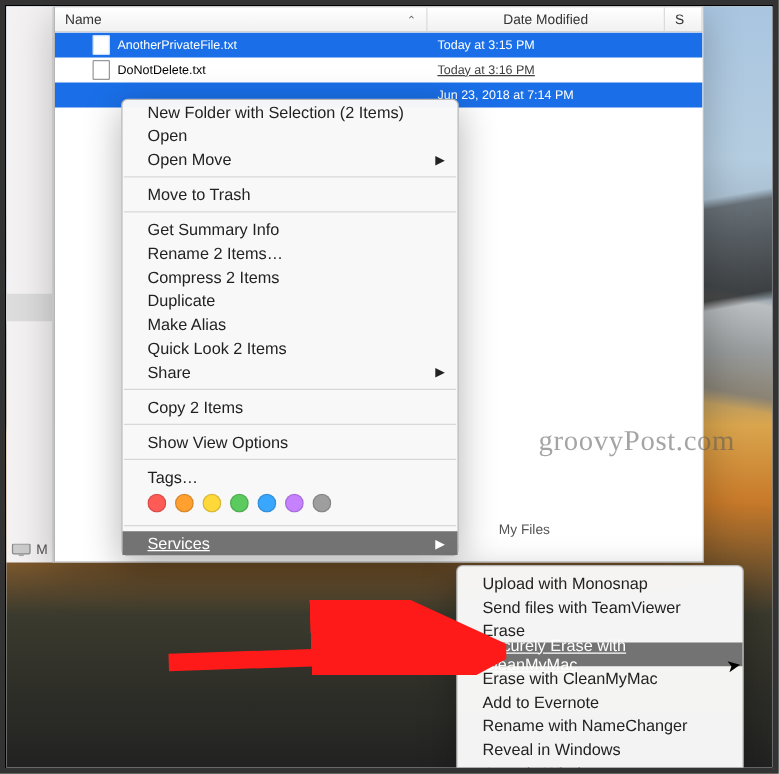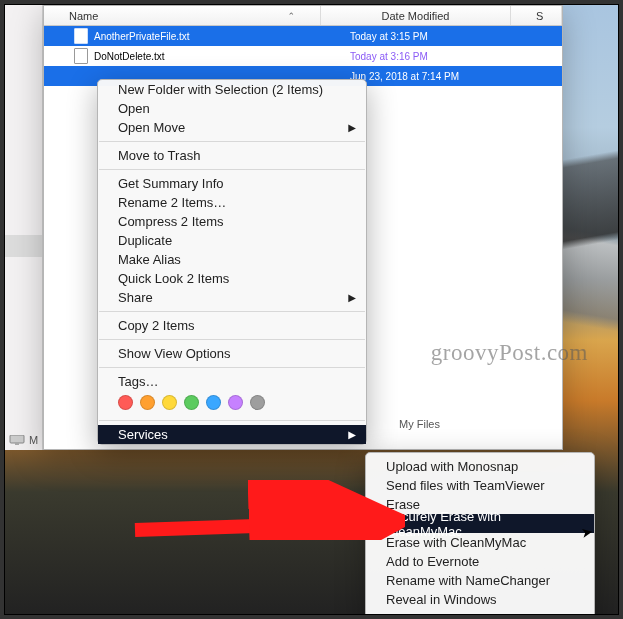--- a/index.html
+++ b/index.html
@@ -58,21 +58,21 @@
   }
   .col-headers {
     display: flex;
     background: linear-gradient(#fff,#f1f1f1);
     border-bottom: 1px solid #c8c8c8;
     height: 20px;
     font-size: 11px;
     color: #333;
   }
   .col-headers > div {
-    padding: 3px 25px;
+    padding: 3px 8px;
     border-right: 1px solid #dcdcdc;
     display: flex; align-items: center; gap: 4px;
   }
   .col-name { flex: 1; }
   .col-date { width: 190px; justify-content: center; }
   .col-size { width: 30px; }
   .sort-caret { font-size: 9px; color: #666; }
   .file-list {
     flex: 1;
     background: #fff;
@@ -87,21 +87,21 @@
   .row.selected {
     background: #1a6fe8;
     color: #fff;
   }
   .row .cell-name {
     flex: 1; display: flex; align-items: center; gap: 6px;
     padding-left: 30px;
   }
   .row .cell-date { width: 190px; padding-left: 8px; }
   .row .cell-size { width: 30px; }
-  .row:not(.selected) .cell-date { color: #8b5cf6; }
+  .row:not(.selected) .cell-date { color: #404040; text-decoration: underline; }
   .file-icon {
     width: 14px; height: 16px;
     background: #fff;
     border: 1px solid #999;
     border-radius: 1px;
     position: relative;
   }
   .row.selected .file-icon { border-color: #cddffa; }
   .ctx-menu {
     position: absolute;
@@ -115,22 +115,23 @@
     font-size: 13px;
     color: #222;
   }
   .menu-item {
     padding: 2px 20px;
     height: 19px;
     display: flex; align-items: center;
     position: relative;
   }
   .menu-item.highlight {
-    background: #0f172a;
+    background: #737373;
     color: #fff;
+    text-decoration: underline;
   }
   .menu-item .submenu-arrow {
     position: absolute; right: 10px;
     font-size: 10px;
   }
   .menu-sep {
     height: 1px;
     background: #d8d8d8;
     margin: 4px 1px;
   }

